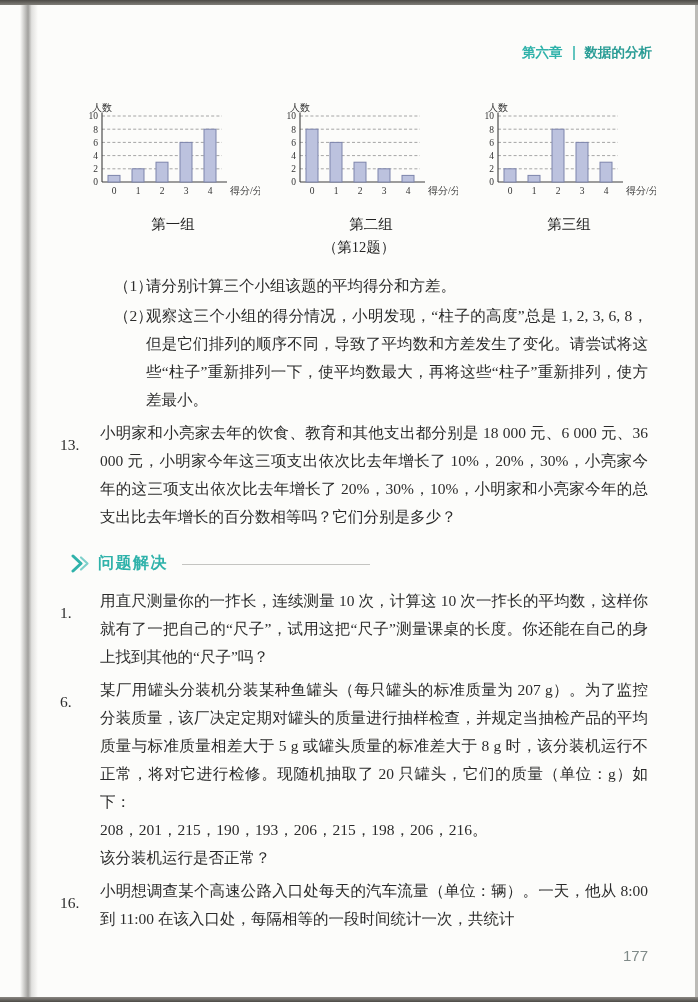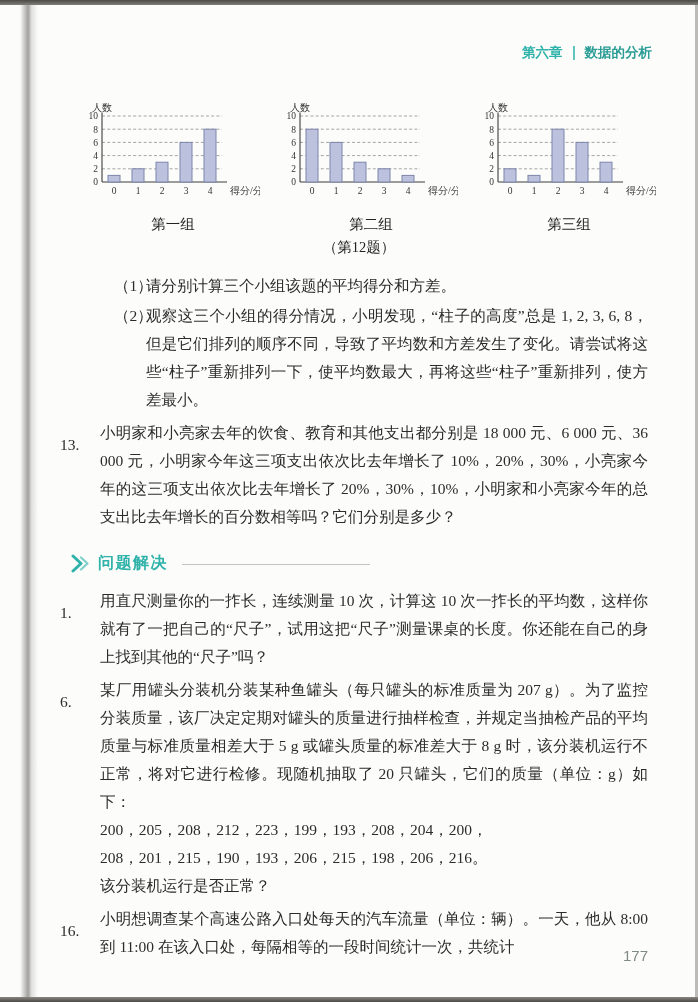--- a/index.html
+++ b/index.html
@@ -198,21 +198,20 @@
 
     <div class="prob">
       <span class="p-num">1.</span>
       <span>用直尺测量你的一拃长，连续测量 10 次，计算这 10 次一拃长的平均数，这样你就有了一把自己的“尺子”，试用这把“尺子”测量课桌的长度。你还能在自己的身上找到其他的“尺子”吗？</span>
     </div>
 
     <div class="prob">
       <span class="p-num">6.</span>
       <span>某厂用罐头分装机分装某种鱼罐头（每只罐头的标准质量为 207 g）。为了监控分装质量，该厂决定定期对罐头的质量进行抽样检查，并规定当抽检产品的平均质量与标准质量相差大于 5 g 或罐头质量的标准差大于 8 g 时，该分装机运行不正常，将对它进行检修。现随机抽取了 20 只罐头，它们的质量（单位：g）如下：</span>
     </div>
-    <div class="data-line">200，205，208，212，223，199，193，208，204，200，</div>
     <div class="data-line">208，201，215，190，193，206，215，198，206，216。</div>
     <div class="data-line">该分装机运行是否正常？</div>
 
     <div class="prob">
       <span class="p-num">16.</span>
       <span>小明想调查某个高速公路入口处每天的汽车流量（单位：辆）。一天，他从 8:00 到 11:00 在该入口处，每隔相等的一段时间统计一次，共统计</span>
     </div>
 
   </main>
 

